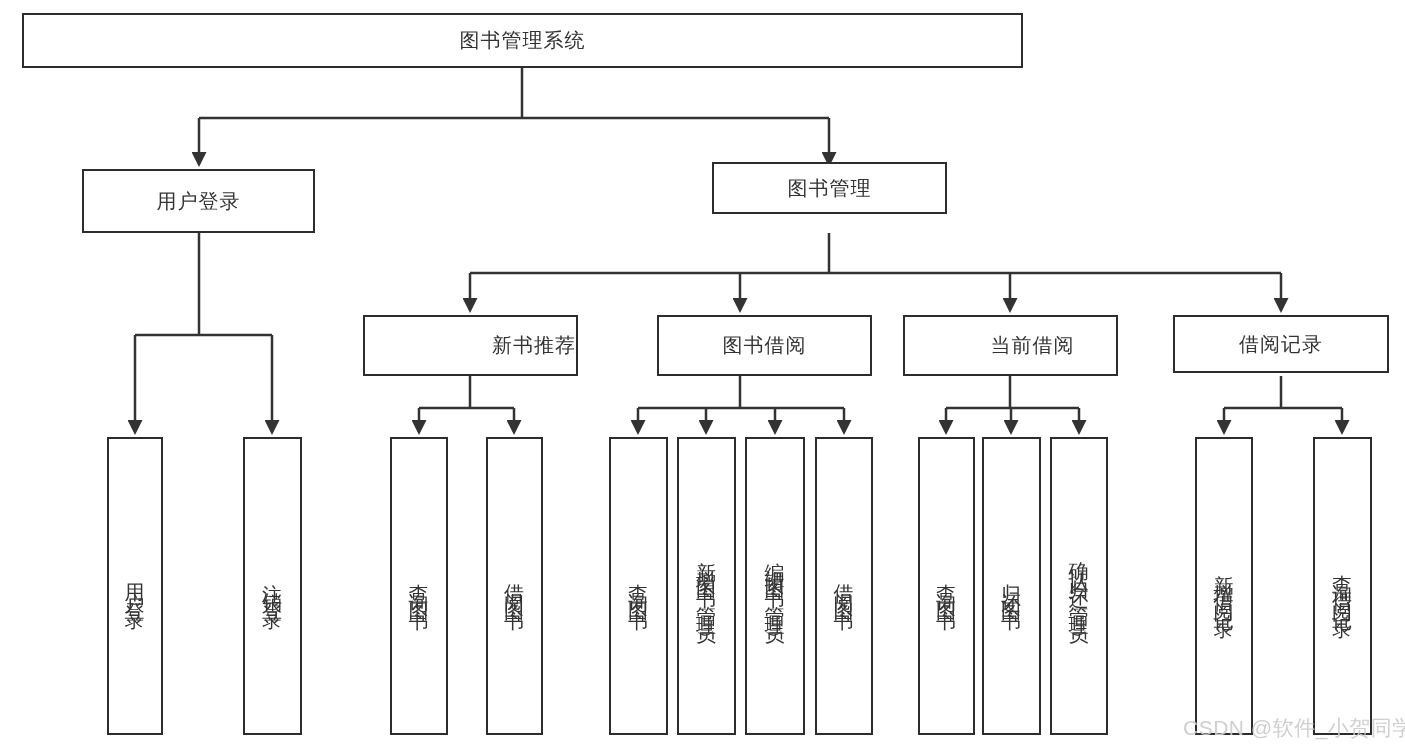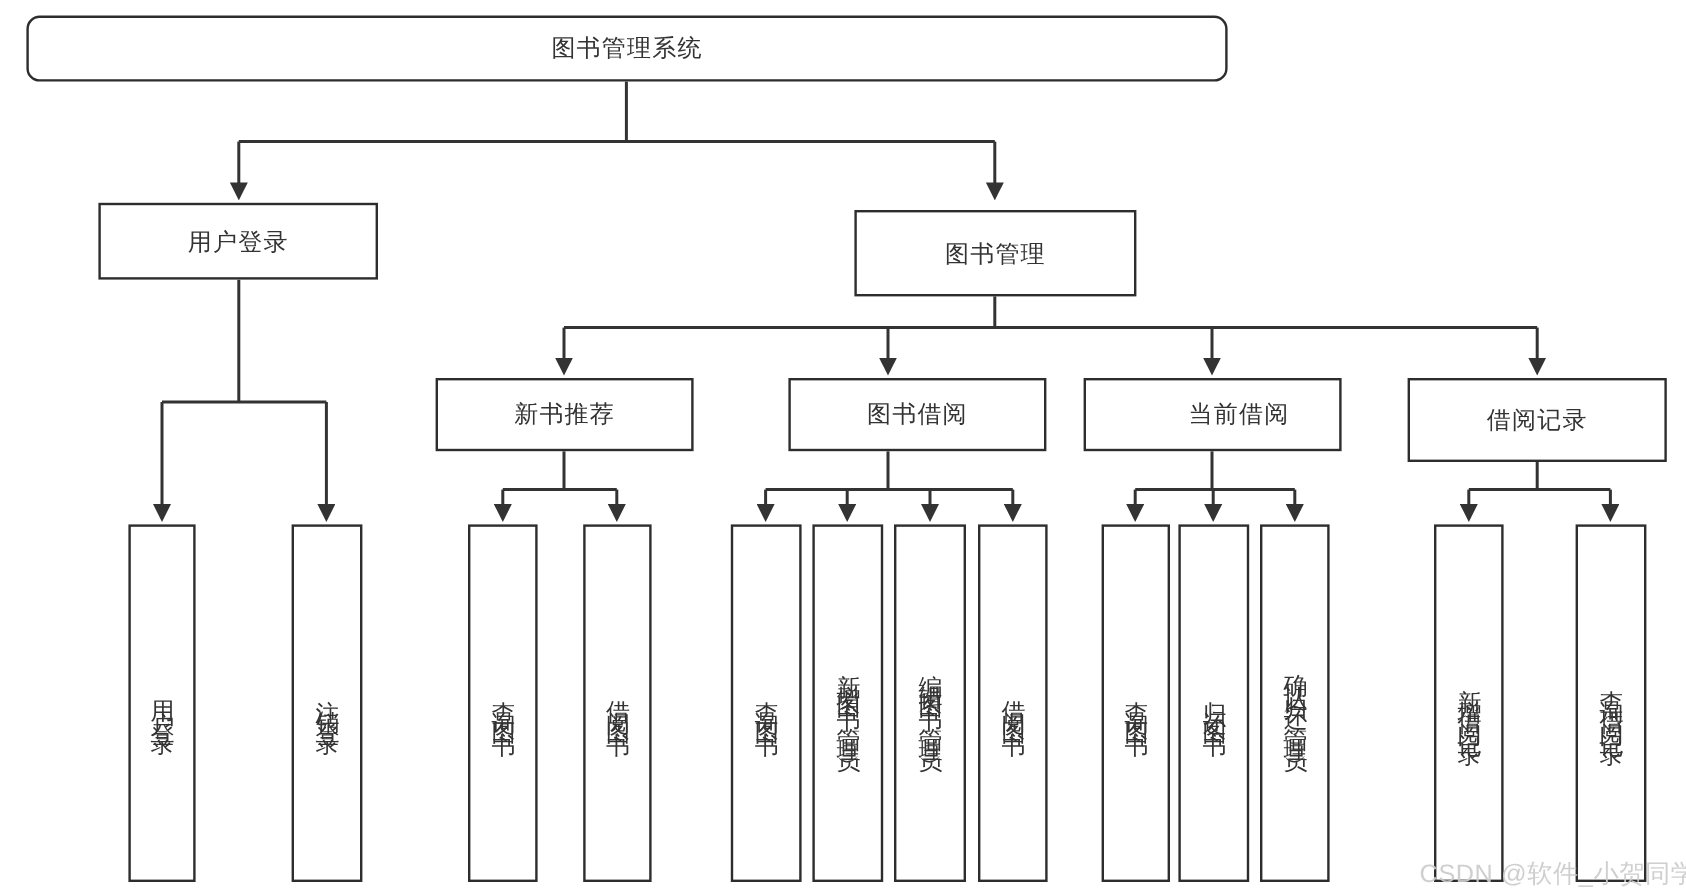--- a/index.html
+++ b/index.html
@@ -87,41 +87,41 @@
       <path d="M1011,408 L1011,432" marker-end="url(#ah)"></path>
       <path d="M1079,408 L1079,432" marker-end="url(#ah)"></path>
 
       <path d="M1281,376 L1281,408"></path>
       <path d="M1224,408 L1342,408"></path>
       <path d="M1224,408 L1224,432" marker-end="url(#ah)"></path>
       <path d="M1342,408 L1342,432" marker-end="url(#ah)"></path>
     </g>
   </svg>
 
-  <div class="node" style="left:22px;top:13px;width:1001px;height:55px;border-radius:11px;">
+  <div class="node" style="left:22px;top:13px;width:1001px;height:55px;">
     <span>图书管理系统</span>
   </div>
 
   <div class="node" style="left:82px;top:169px;width:233px;height:64px;">
     <span>用户登录</span>
   </div>
-  <div class="node" style="left:712px;top:175px;width:235px;height:72px;">
+  <div class="node" style="left:712px;top:162px;width:235px;height:52px;">
     <span>图书管理</span>
   </div>
 
-  <div class="node" style="left:363px;top:315px;width:215px;height:61px;">
+  <div class="node" style="left:363px;top:315px;width:215px;height:61px;justify-content:flex-end;">
     <span>新书推荐</span>
   </div>
   <div class="node" style="left:632px;top:315px;width:215px;height:61px;margin-left:25px;">
     <span>图书借阅</span>
   </div>
   <div class="node" style="left:903px;top:315px;width:215px;height:61px;padding-left:44px;">
     <span>当前借阅</span>
   </div>
-  <div class="node" style="left:1173px;top:315px;width:216px;height:70px;">
+  <div class="node" style="left:1173px;top:315px;width:216px;height:58px;">
     <span>借阅记录</span>
   </div>
 
   <div class="node vnode" style="left:107px;top:437px;width:56px;height:298px;">
     <span>用户登录</span>
   </div>
   <div class="node vnode" style="left:243px;top:437px;width:59px;height:298px;">
     <span>注销登录</span>
   </div>
 

